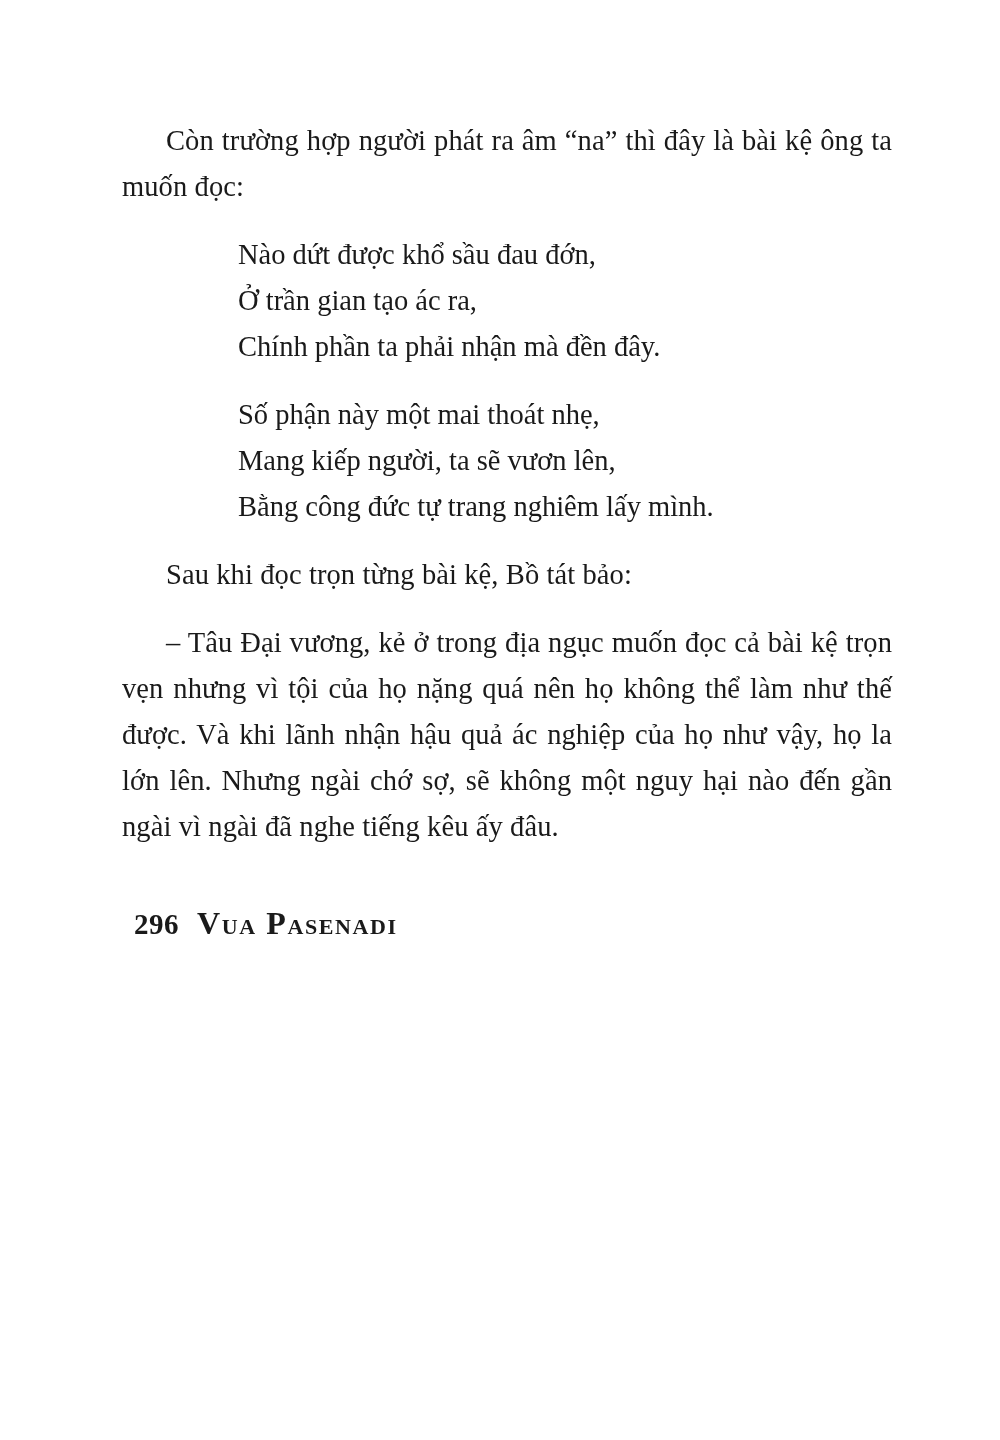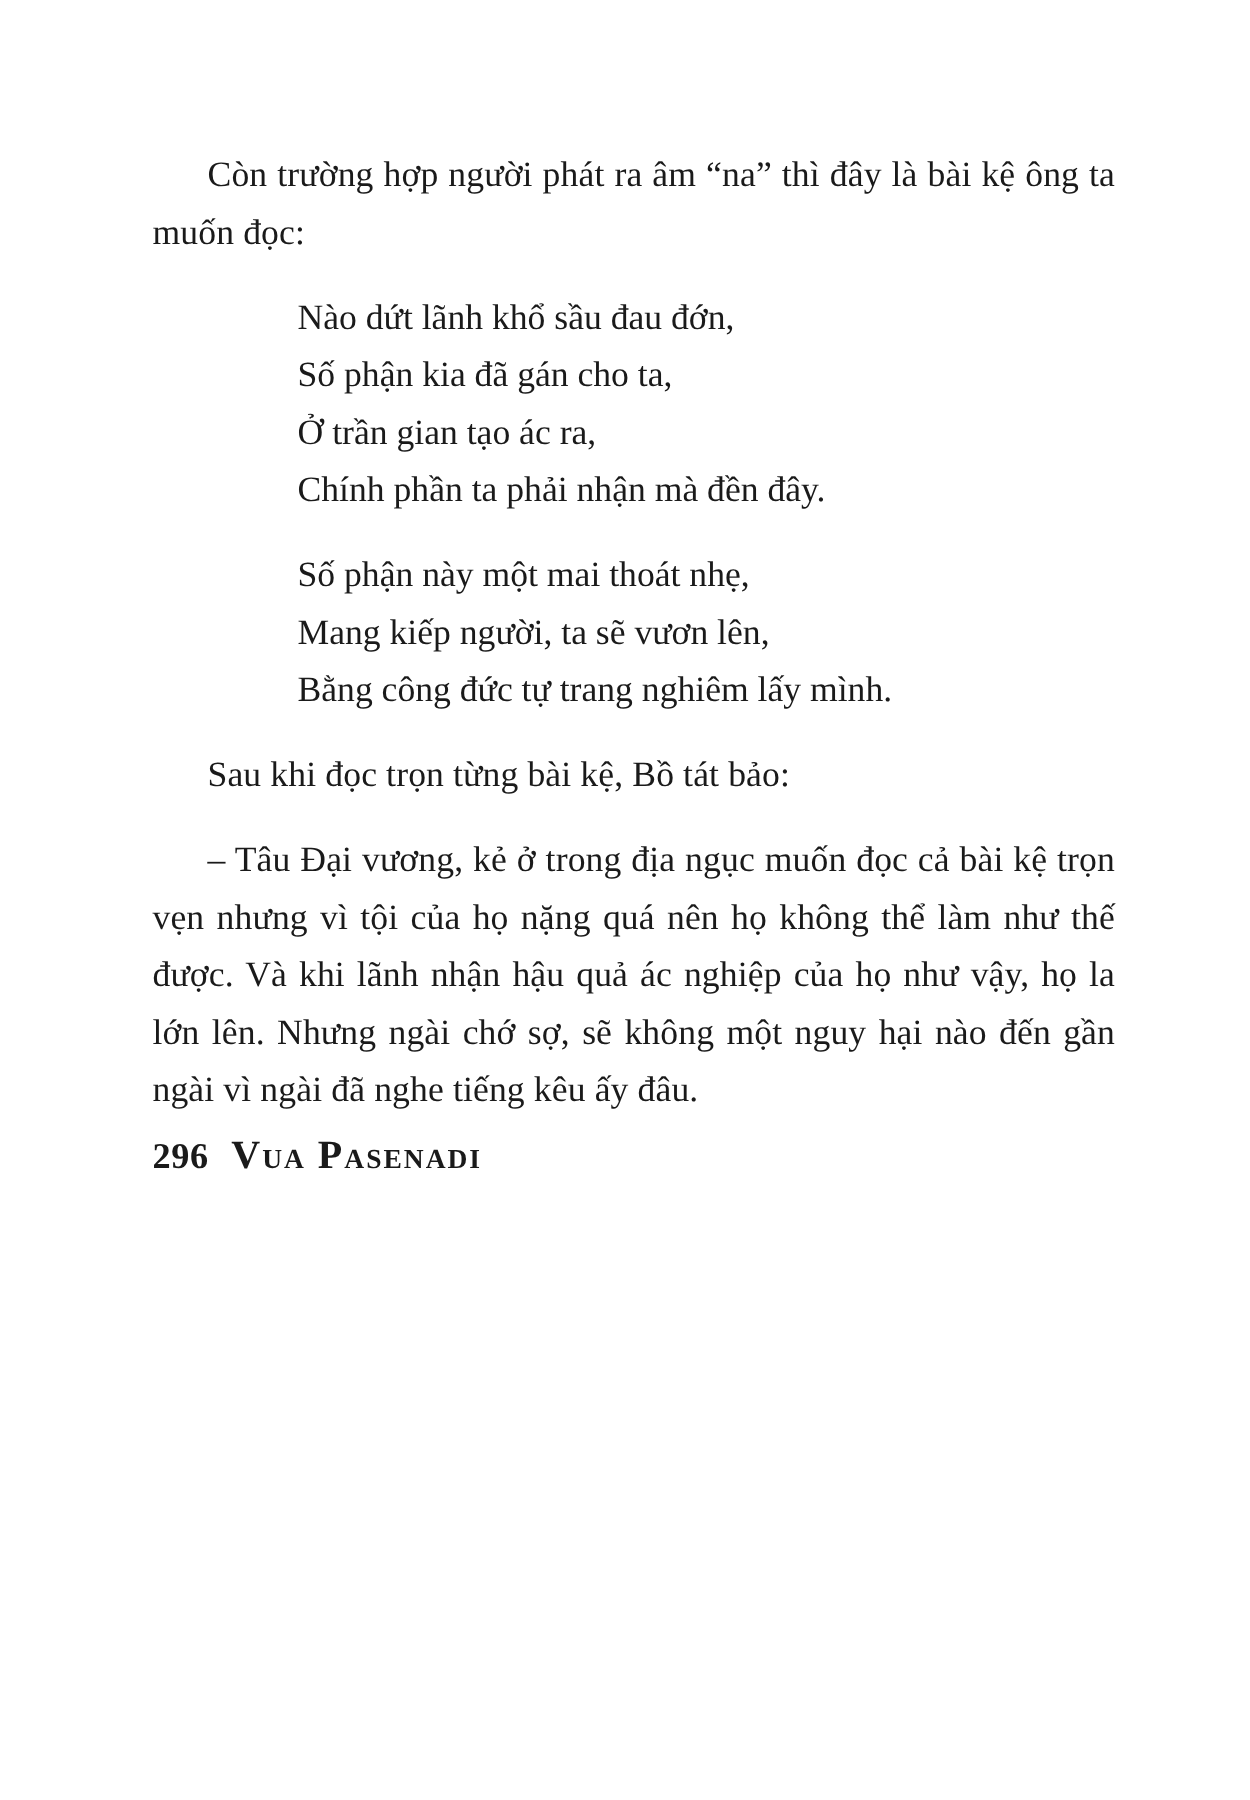--- a/index.html
+++ b/index.html
@@ -36,21 +36,21 @@
     margin: 0 0 22px 0;
     padding-left: 116px;
   }
   .verse-line {
     font-size: 28.5px;
     line-height: 46px;
     white-space: nowrap;
   }
   .footer {
     position: absolute;
-    left: 122px;
+    left: 134px;
     bottom: 78px;
     display: flex;
     align-items: baseline;
     gap: 18px;
   }
   .folio {
     font-size: 29px;
     font-weight: bold;
     letter-spacing: 0.5px;
   }
@@ -62,22 +62,21 @@
   }
 </style>
 </head>
 <body>
 
 <div class="page">
 
   <p class="body-text indent">Còn trường hợp người phát ra âm “na” thì đây là bài kệ ông ta muốn đọc:</p>
 
   <div class="verse">
-    <div class="verse-line">Nào dứt lãnh khổ sầu đau đớn,</div>
-    <div class="verse-line">Số phận kia đã gán cho ta,</div>
+    <div class="verse-line">Nào dứt được khổ sầu đau đớn,</div>
     <div class="verse-line">Ở trần gian tạo ác ra,</div>
     <div class="verse-line">Chính phần ta phải nhận mà đền đây.</div>
   </div>
 
 
   <div class="verse">
     <div class="verse-line">Số phận này một mai thoát nhẹ,</div>
     <div class="verse-line">Mang kiếp người, ta sẽ vươn lên,</div>
     <div class="verse-line">Bằng công đức tự trang nghiêm lấy mình.</div>
   </div>

